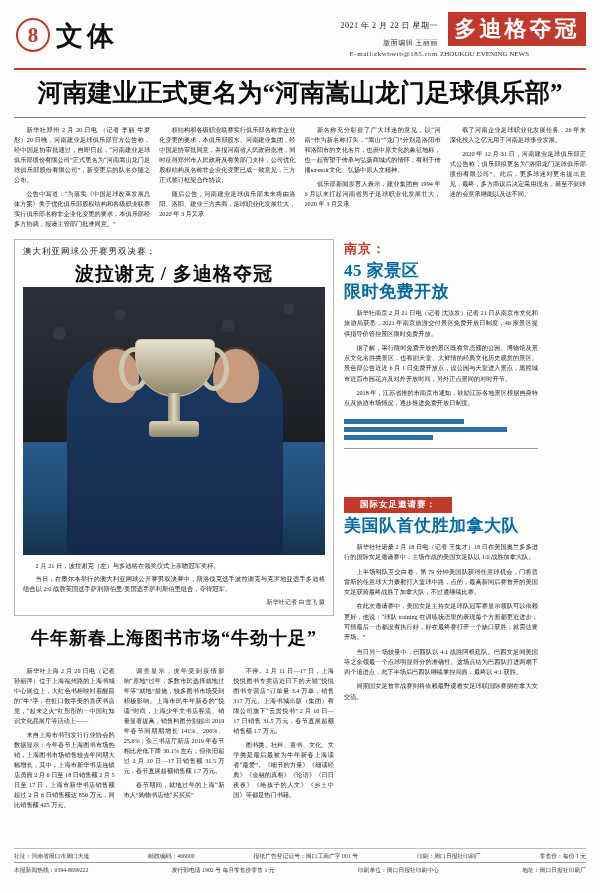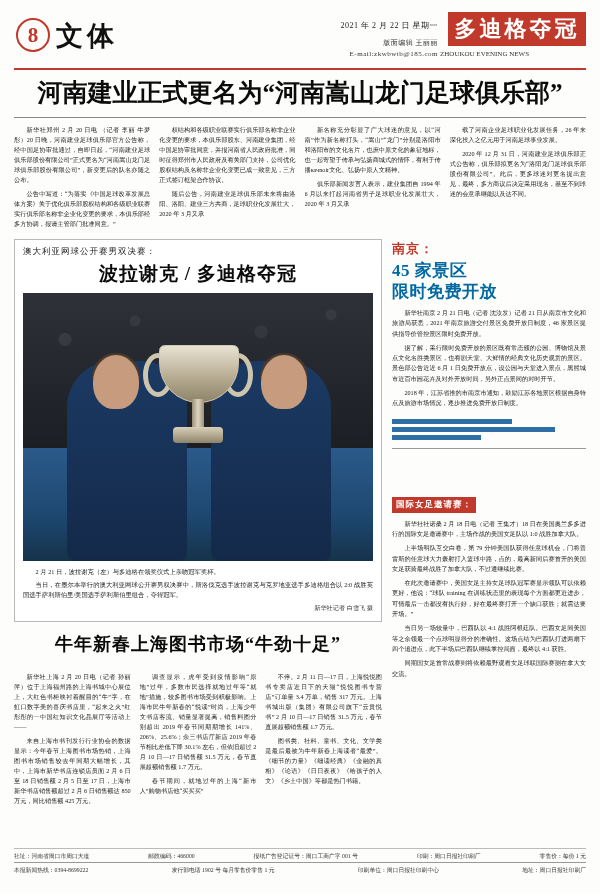--- a/index.html
+++ b/index.html
@@ -133,42 +133,42 @@
     overflow: hidden;
   }
   .lead-cols .col p { margin: 0 0 4px 0; text-indent: 2em; }
 
   
   .main-region {
     display: flex;
     gap: 10px;
     margin-top: 8px;
   }
-  .left-col { width: 368px; }
+  .left-col { width: 320px; }
   .right-col { width: 194px; }
 
   
   .feature-box {
     border: 1px solid #b9b9b9;
     padding: 6px 8px 8px 8px;
     background: #fff;
   }
   .kicker {
     font-size: 8.5px;
     color: #1a1a1a;
     letter-spacing: 1px;
     margin-bottom: 3px;
   }
   .feature-headline {
     font-size: 19px;
     font-weight: bold;
     letter-spacing: 1px;
     text-align: center;
     color: #0b0b0b;
-    margin: 2px 0 6px 0;
+    margin: 2px 0 0 0;
   }
   .photo {
     position: relative;
     width: 100%;
     height: 268px;
     background: linear-gradient(180deg, #3b3f46 0%, #23262b 40%, #14161a 100%);
     overflow: hidden;
   }
   .photo .court {
     position: absolute;
@@ -319,21 +319,21 @@
   .rc-rule {
     border: none;
     border-top: 1px solid #999;
     margin: 8px 0;
   }
   .rc-tagbox {
     display: inline-block;
     background: #c0392b;
     color: #fff;
     font-size: 8.5px;
-    padding: 2px 4px;
+    padding: 2px 16px;
     letter-spacing: 1px;
     font-weight: bold;
     margin-top: 40px;
   }
   .deco-bars {
     margin: 10px 0 6px 0;
   }
   .deco-bars span {
     display: block;
     height: 5px;
@@ -471,20 +471,21 @@
 
         <div class="deco-bars">
           <span style="width:62%"></span>
           <span style="width:84%"></span>
           <span style="width:46%"></span>
         </div>
 
         <hr class="rc-rule">
 
         <div class="rc-tagbox">国际女足邀请赛：</div>
+        <div class="rc-headline">美国队首仗胜加拿大队</div>
         <div class="rc-body">
           <p>新华社社诺桑 2 月 18 日电（记者 王集才）18 日在美国奥兰多多进行的国际女足邀请赛中，主场作战的美国女足队以 1:0 战胜加拿大队。</p>
           <p>上半场明队互交白卷，第 79 分钟美国队获得任意球机会，门将普雷斯的任意球大力轰射打入篮球中路，点的，最高新同后赛首开的美国女足获骑最终战胜了加拿大队，不过遭继续比赛。</p>
           <p>在此次邀请赛中，美国女足主持女足球队冠军赛显示领队可以依赖更好，他说：“球队 training 在训练状态里的表现每个方面都更近进步，可情最后一击都没有执行好，好在最终赛打开一个缺口获胜；就需达要开场。”</p>
           <p>当日另一场较量中，巴西队以 4:1 战胜阿根廷队。巴西女足同美国等之余领最一个点球明显得分的准确性。这场点结为巴西队打进两扇下四个追进点，此下半场后巴西队继续掌控局面，最终以 4:1 获胜。</p>
           <p>同期国女足首常战赛则将依赖最野观看女足球联国际赛测在拿大女交流。</p>
         </div>
       </div>
     </div>
 

